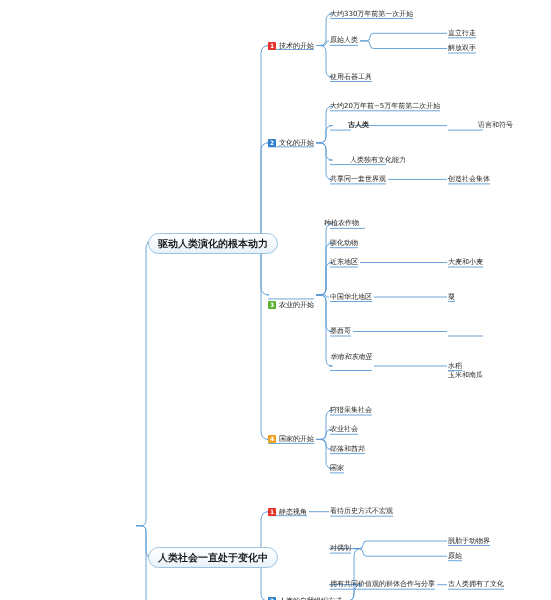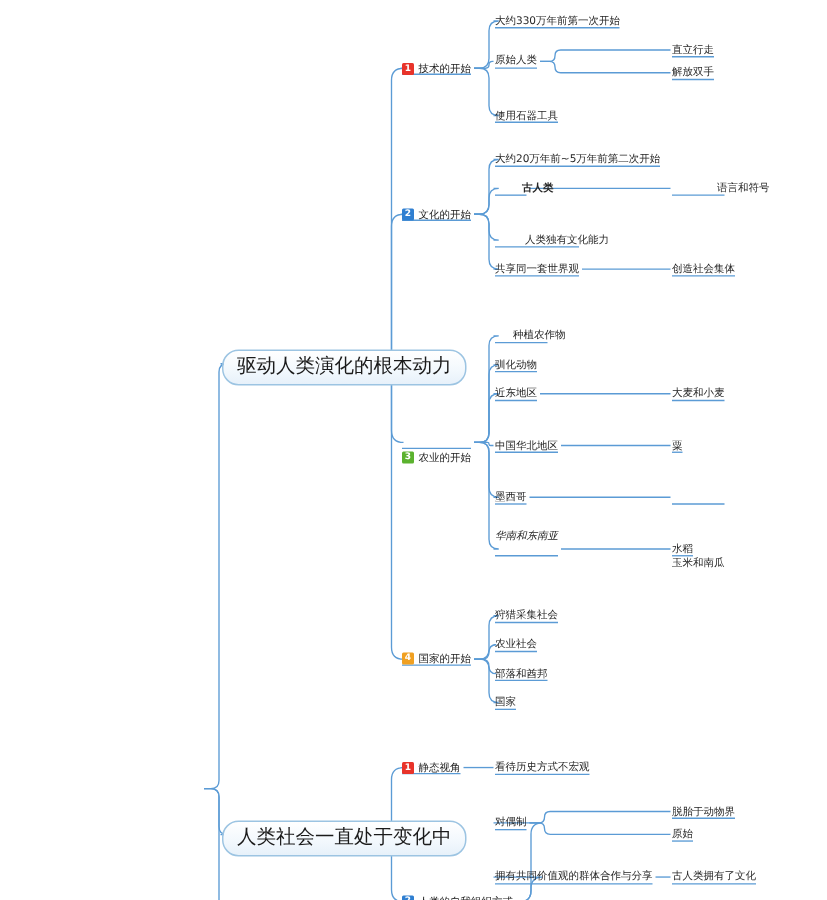--- a/index.html
+++ b/index.html
@@ -18,21 +18,21 @@
     border:1px solid #8fb8d8;border-radius:5px;
     background:linear-gradient(180deg,#fbfdff 0%,#eaf3fb 55%,#dceaf7 100%);
     box-shadow:0 1px 1px rgba(0,0,0,.10);
     padding:6px 8px;font-size:8.5px;color:#1a1a1a;font-weight:bold;
     letter-spacing:.3px;
   }
   
   .lvl2{
     border:1px solid #9cc4e2;border-radius:11px;
     background:linear-gradient(180deg,#ffffff 0%,#f2f8fd 60%,#e7f1fa 100%);
-    padding:3.5px 9px;font-size:13px;color:#1b1b1b;
+    padding:3.5px 9px;font-size:10px;color:#1b1b1b;font-weight:bold;
   }
   
   .lvl3{display:flex;align-items:center;gap:3px;font-size:7px;}
   .badge{
     display:inline-block;width:8px;height:8px;line-height:8px;text-align:center;
     color:#fff;font-size:6px;font-weight:bold;border-radius:1px;
     font-family:"DejaVu Sans","Liberation Sans",sans-serif;
   }
   .b-red{background:#e8332a;}
   .b-blue{background:#2f7fd1;}
@@ -182,21 +182,21 @@
       <div class="node leaf l4" style="left: 330px; top: 101.8px;"><span>大约20万年前~5万年前第二次开始</span></div>
       <div class="node leaf l4" style="left: 348px; top: 121.1px; font-weight: bold;"><span>古人类</span></div>
       <div class="node leaf l5" style="left: 448px; top: 121.1px; margin-left: 30px;"><span>语言和符号</span></div>
       <div class="node leaf l4" style="left: 330px; top: 155.6px; padding-left: 20px;"><span>人类独有文化能力</span></div>
       <div class="node leaf l4" style="left: 330px; top: 174.9px;"><span>共享同一套世界观</span></div>
       <div class="node leaf l5" style="left: 448px; top: 174.9px;"><span>创造社会集体</span></div>
       <div class="node lvl3" style="left: 268px; top: 301px;">
         <span class="badge b-green">3</span>
         <span class="t">农业的开始</span>
       </div>
-      <div class="node leaf l4" style="left: 342px; top: 219.4px;"><span>种植农作物</span></div>
+      <div class="node leaf l4" style="left: 324px; top: 219.4px;"><span>种植农作物</span></div>
       <div class="node leaf l4" style="left: 330px; top: 238.7px;"><span>驯化动物</span></div>
       <div class="node leaf l4" style="left: 330px; top: 258px;"><span>近东地区</span></div>
       <div class="node leaf l5" style="left: 448px; top: 258px;"><span>大麦和小麦</span></div>
       <div class="node leaf l4" style="left: 330px; top: 292.5px;"><span>中国华北地区</span></div>
       <div class="node leaf l5" style="left: 448px; top: 292.5px;"><span>粟</span></div>
       <div class="node leaf l4" style="left: 330px; top: 327px;"><span>墨西哥</span></div>
       <div class="node leaf l5" style="left: 448px; top: 327px; margin-top: 44px;"><span>玉米和南瓜</span></div>
       <div class="node leaf l4" style="left: 330px; top: 353px; font-style: italic;"><span>华南和东南亚</span></div>
       <div class="node leaf l5" style="left: 448px; top: 361.5px;"><span>水稻</span></div>
       <div class="node lvl3" style="left: 268px; top: 435.45px;">

